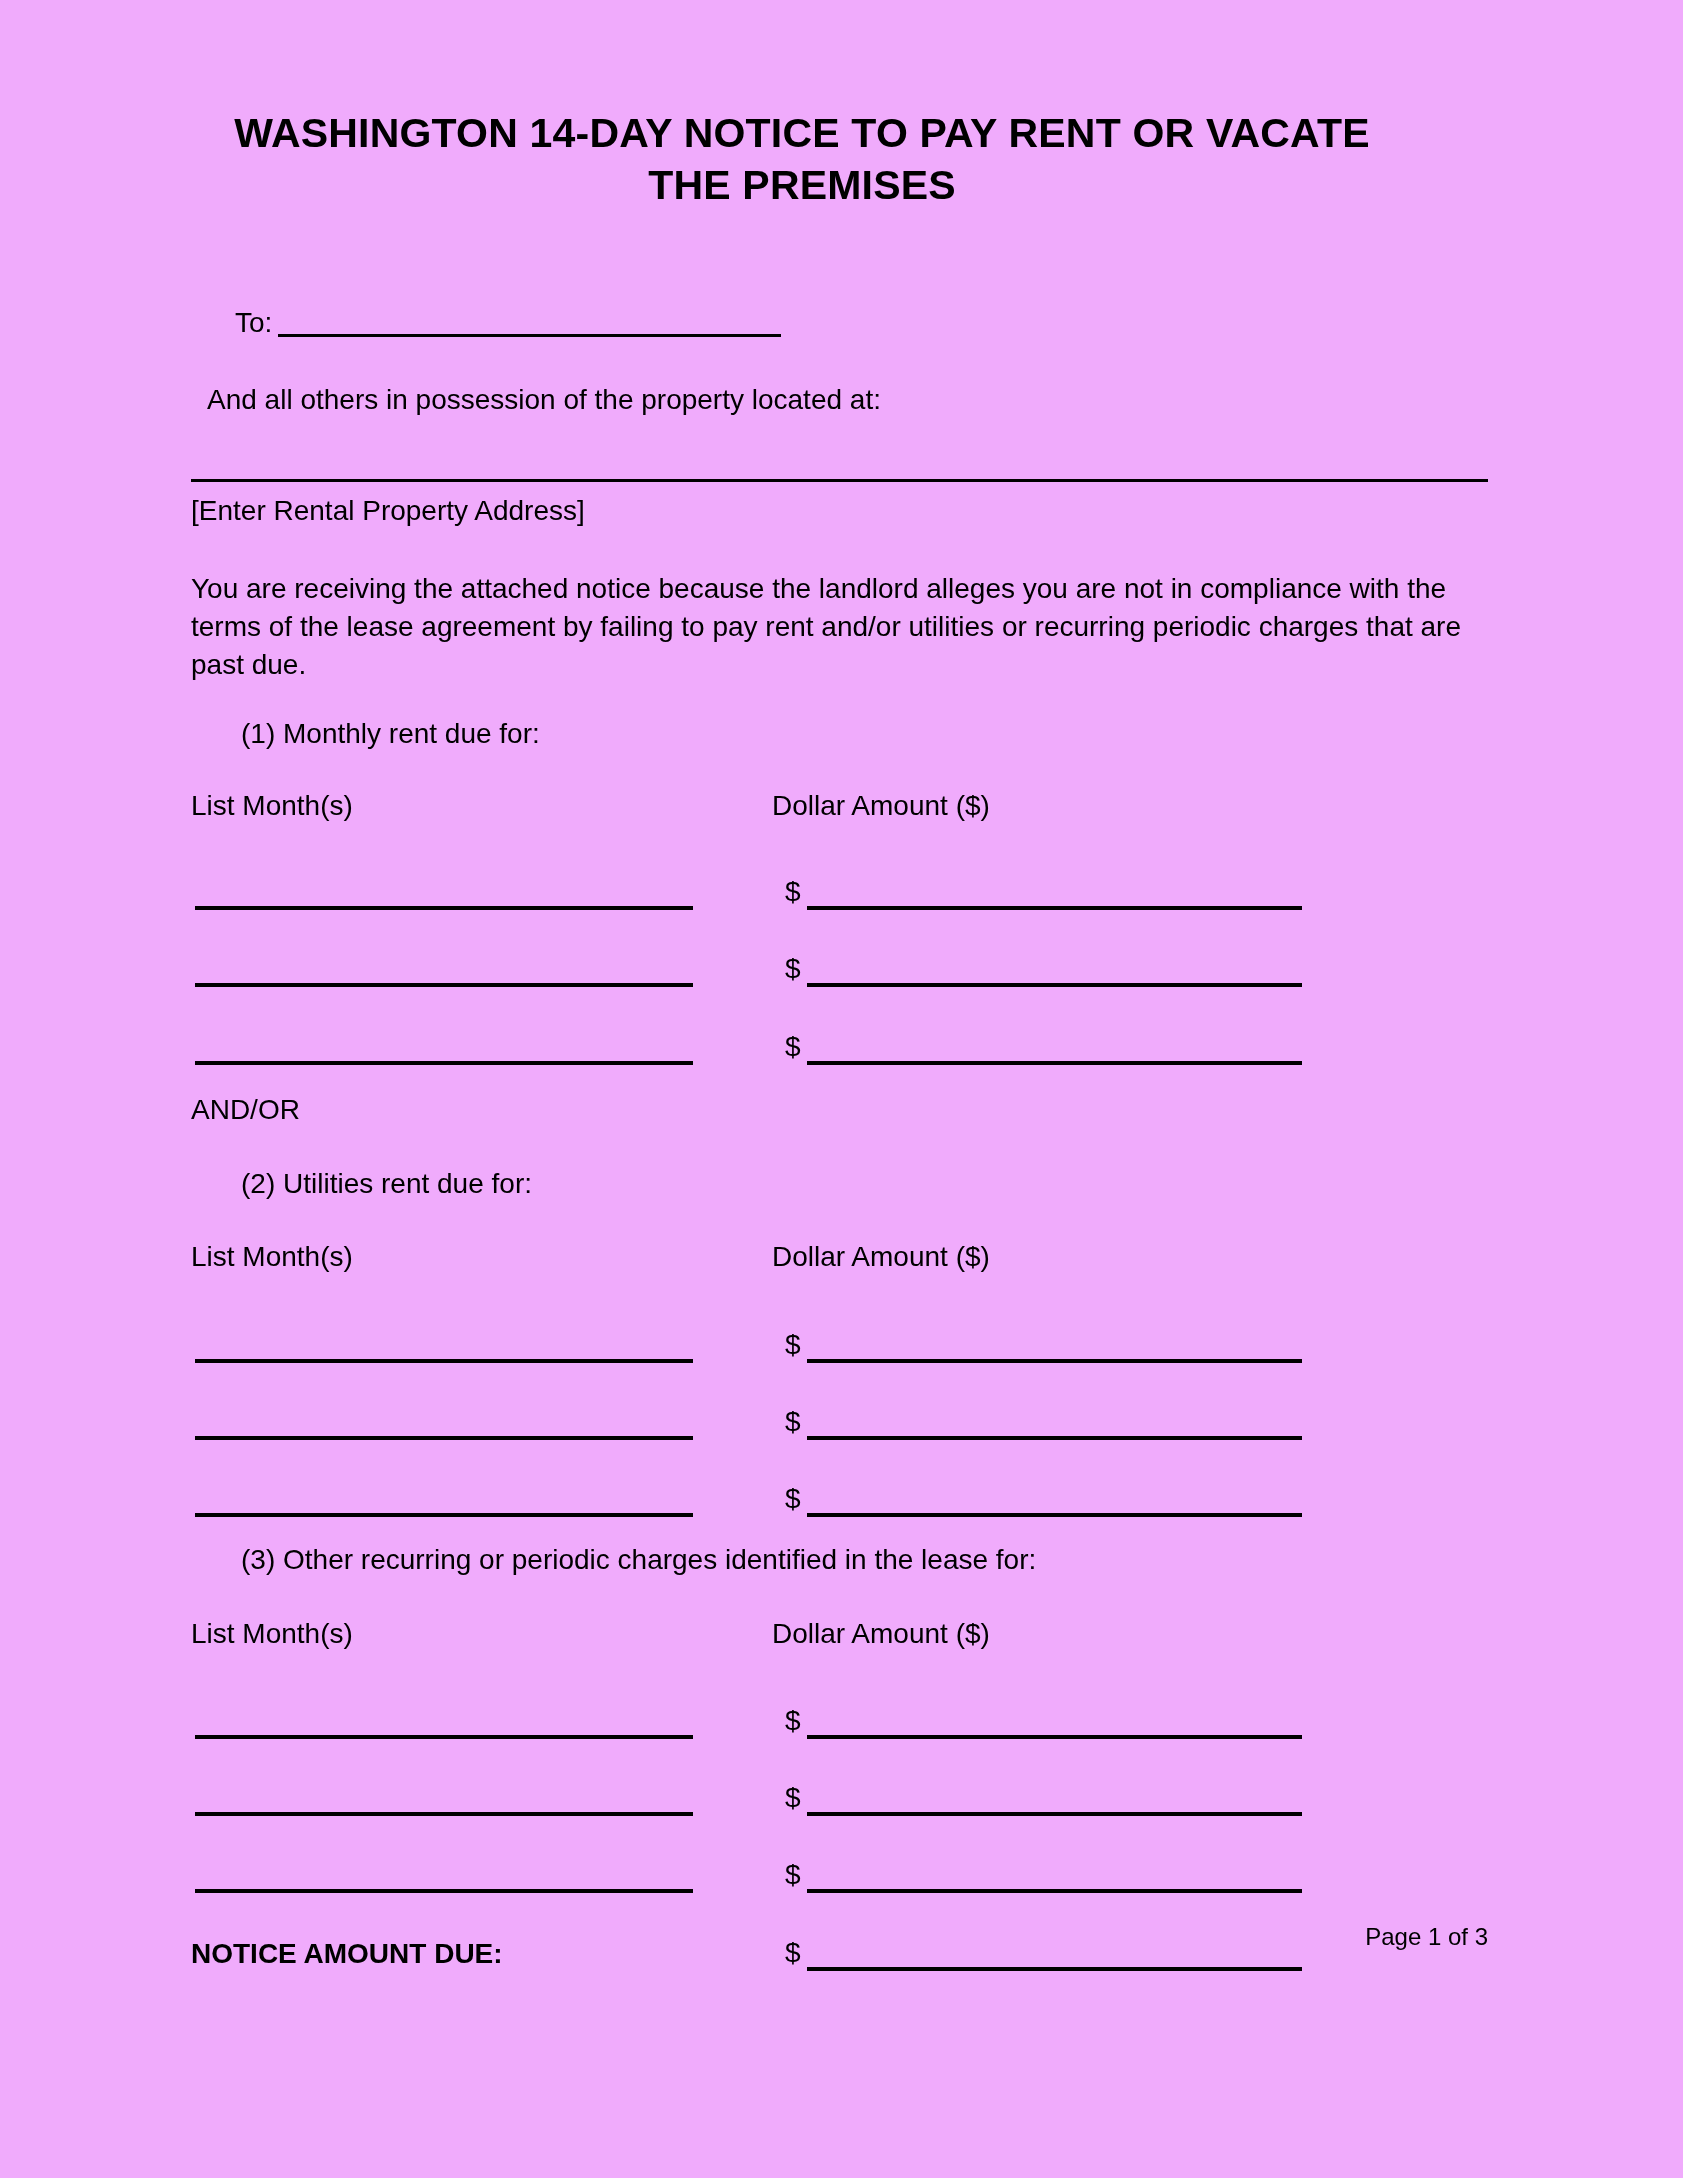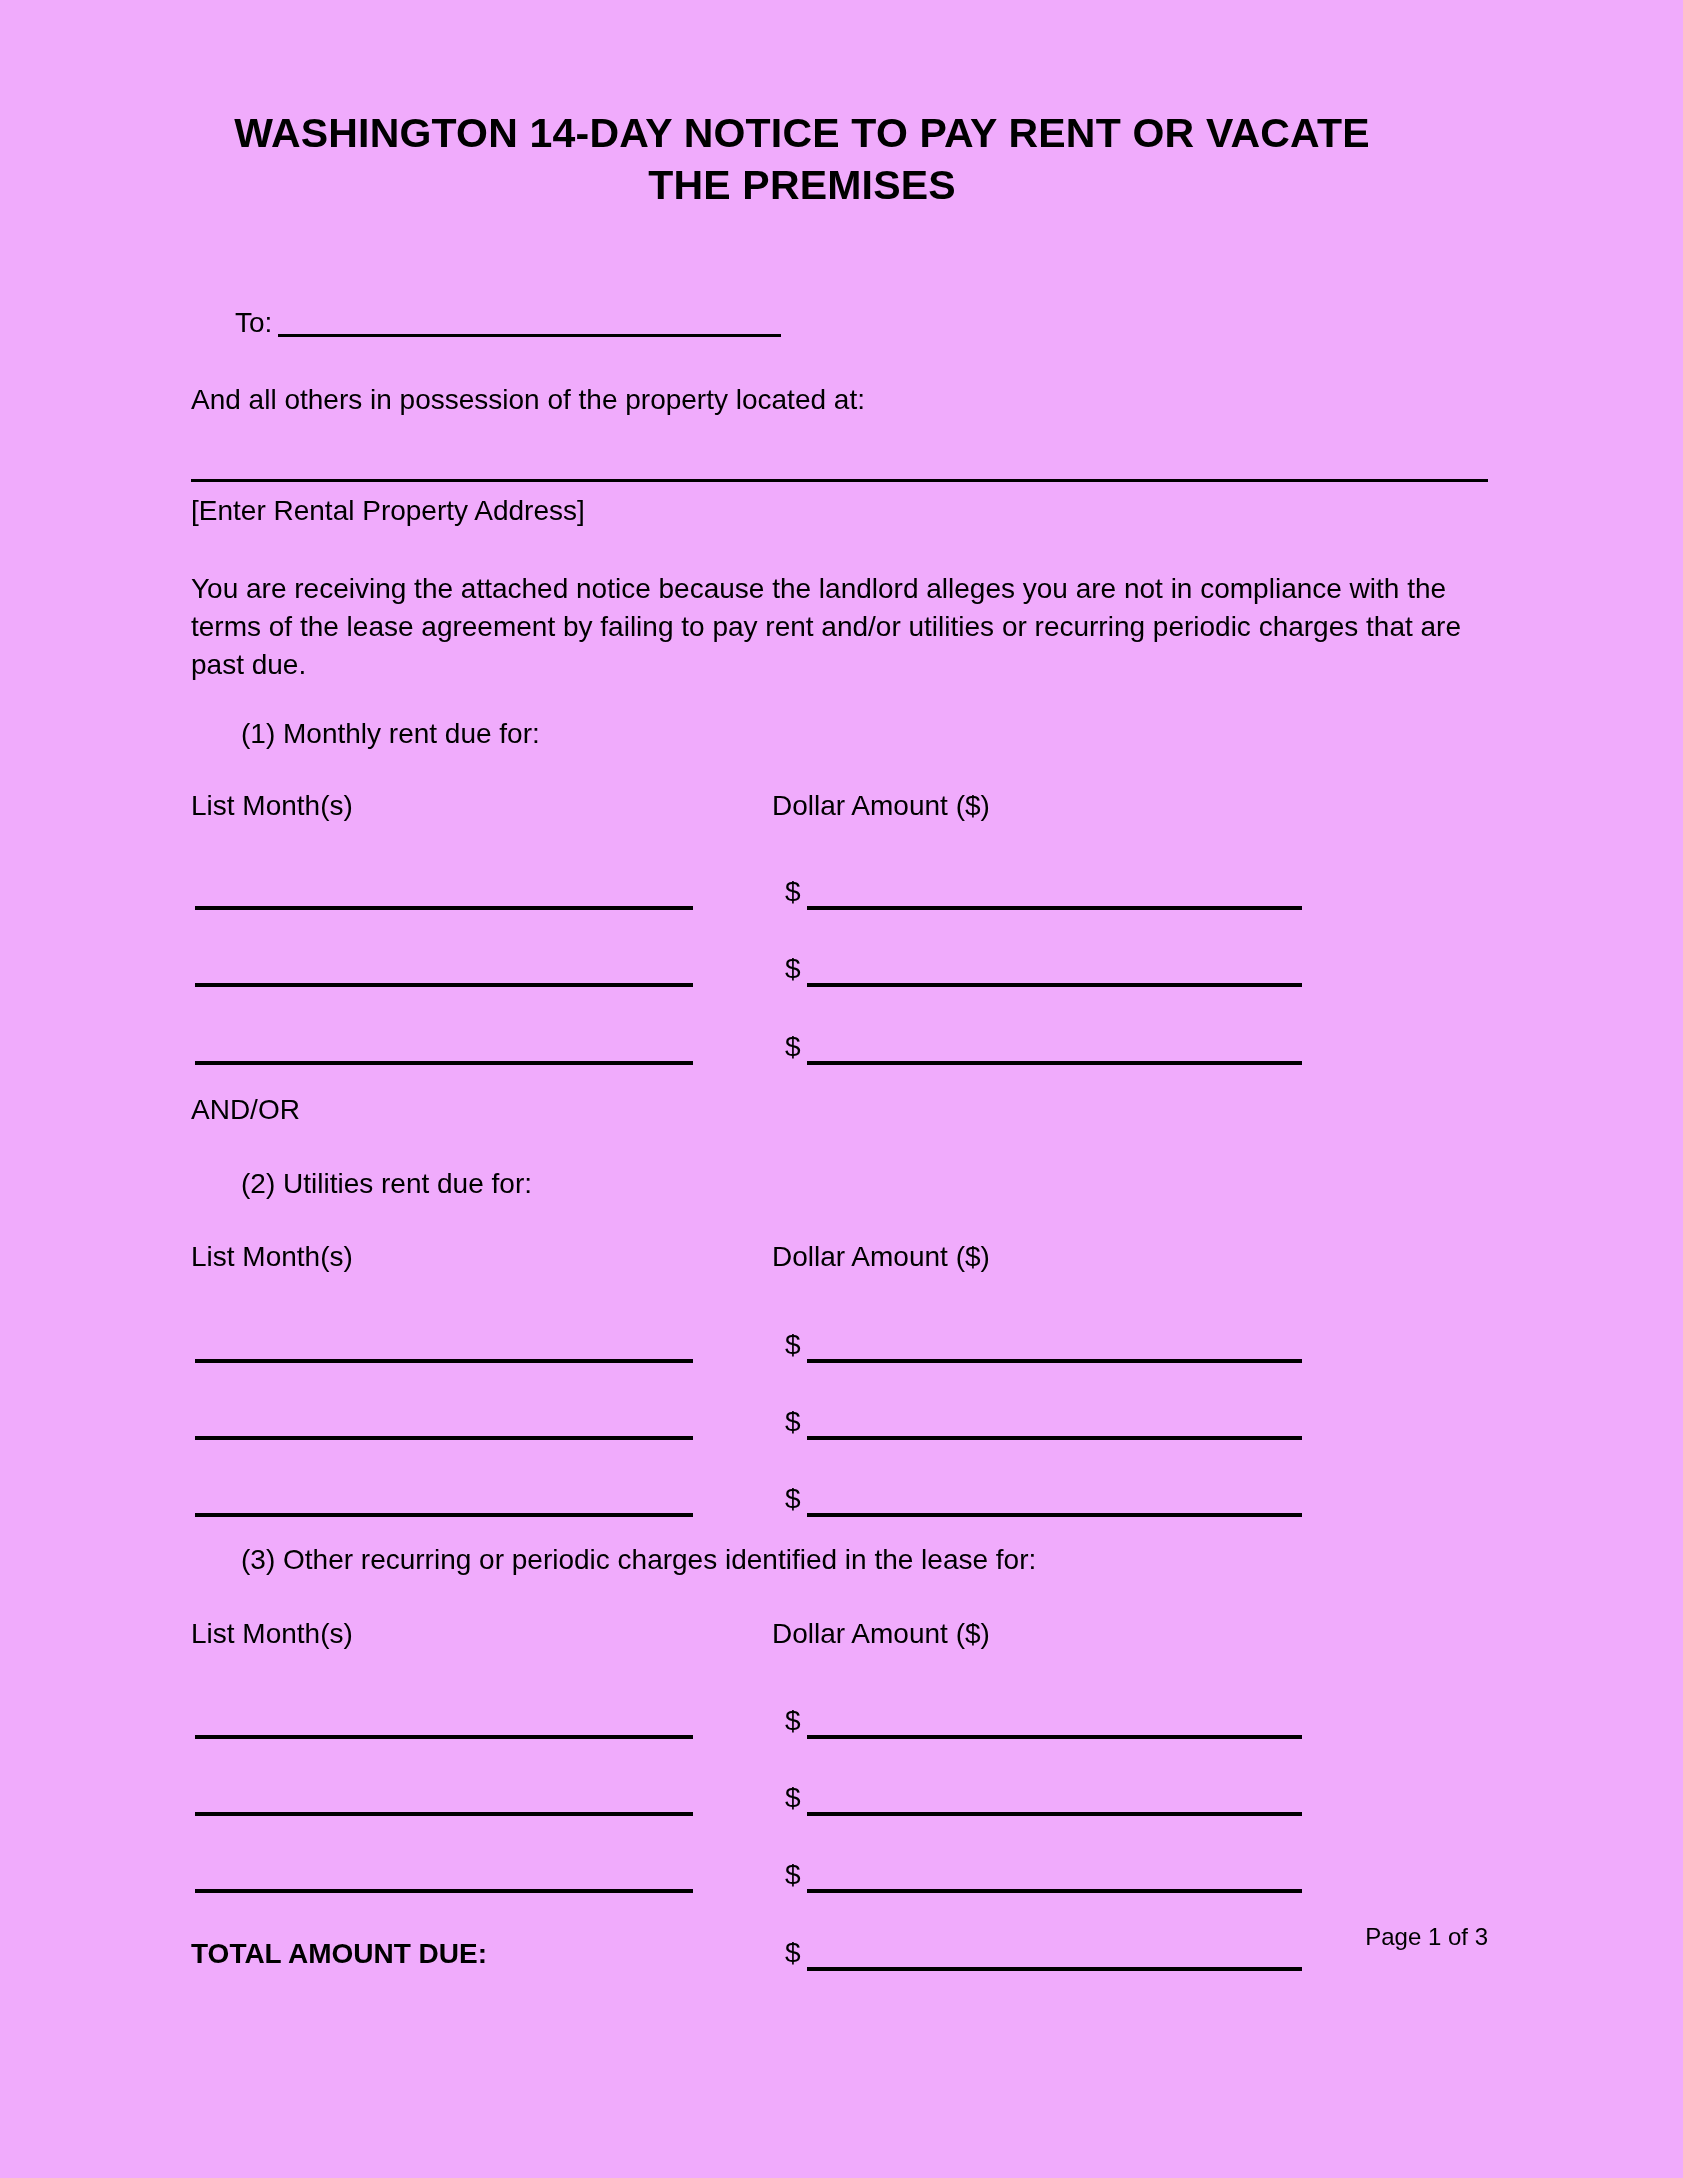--- a/index.html
+++ b/index.html
@@ -73,21 +73,21 @@
   .to-rule {
     width: 503px;
     border-bottom: 3px solid #000;
     margin-left: 6px;
     height: 1px;
   }
 
   .and-all-others {
     position: absolute;
     top: 381px;
-    left: 0;
+    left: 16px;
   }
 
   
   .addr-rule {
     position: absolute;
     top: 478px;
     left: 0;
     width: 1297px;
     border-bottom: 3px solid #000;
     height: 1px;
@@ -288,21 +288,21 @@
       <span class="fill-dollar">$</span>
       <span class="fill-right"></span>
     </div>
     <div class="fill-row" style="top:1849px;">
       <span class="fill-left"></span>
       <span class="fill-dollar">$</span>
       <span class="fill-right"></span>
     </div>
 
     <div class="total-row" style="top:1927px;">
-      <span class="total-label">TOTAL AMOUNT DUE:</span>
+      <span class="total-label">NOTICE AMOUNT DUE:</span>
       <span class="fill-dollar">$</span>
       <span class="fill-right"></span>
     </div>
 
     <div class="footer">Page 1 of 3</div>
 
   </div>
 </div>
 
 

